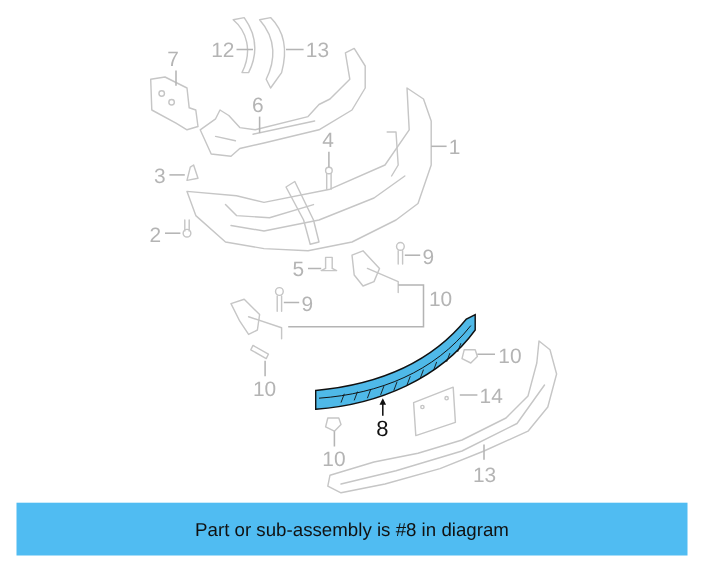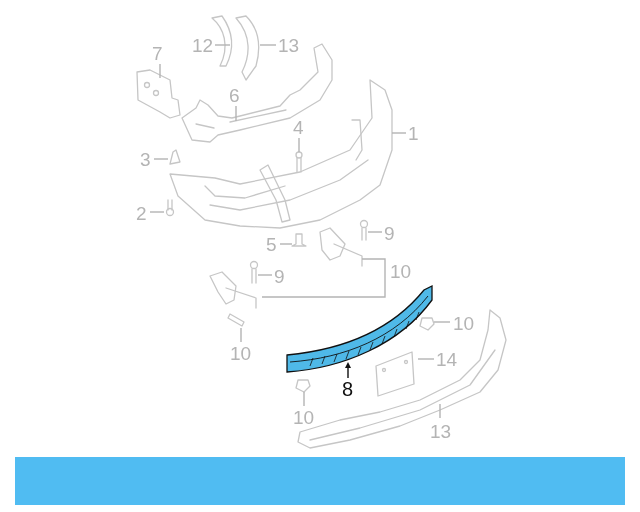--- a/index.html
+++ b/index.html
@@ -141,13 +141,14 @@
 
   <g>
     <path class="gf" d="M300,432 L340,420 L380,412 L420,400 L460,380 L480,360 L488,330 L490,310 L500,318 L506,340 L498,370 L480,392 L440,410 L400,426 L350,440 L310,448 L298,442 Z"></path>
     <path class="g" d="M310,440 L360,428 L420,410 L470,385 L495,350"></path>
   </g>
   <text class="lbl" x="430" y="438">13</text>
   <path class="arr" d="M440,418 V404"></path>
 </svg>
 
 <div id="banner">
+  <span>Part or sub-assembly is #8 in diagram</span>
 </div>
 
 </body></html>

